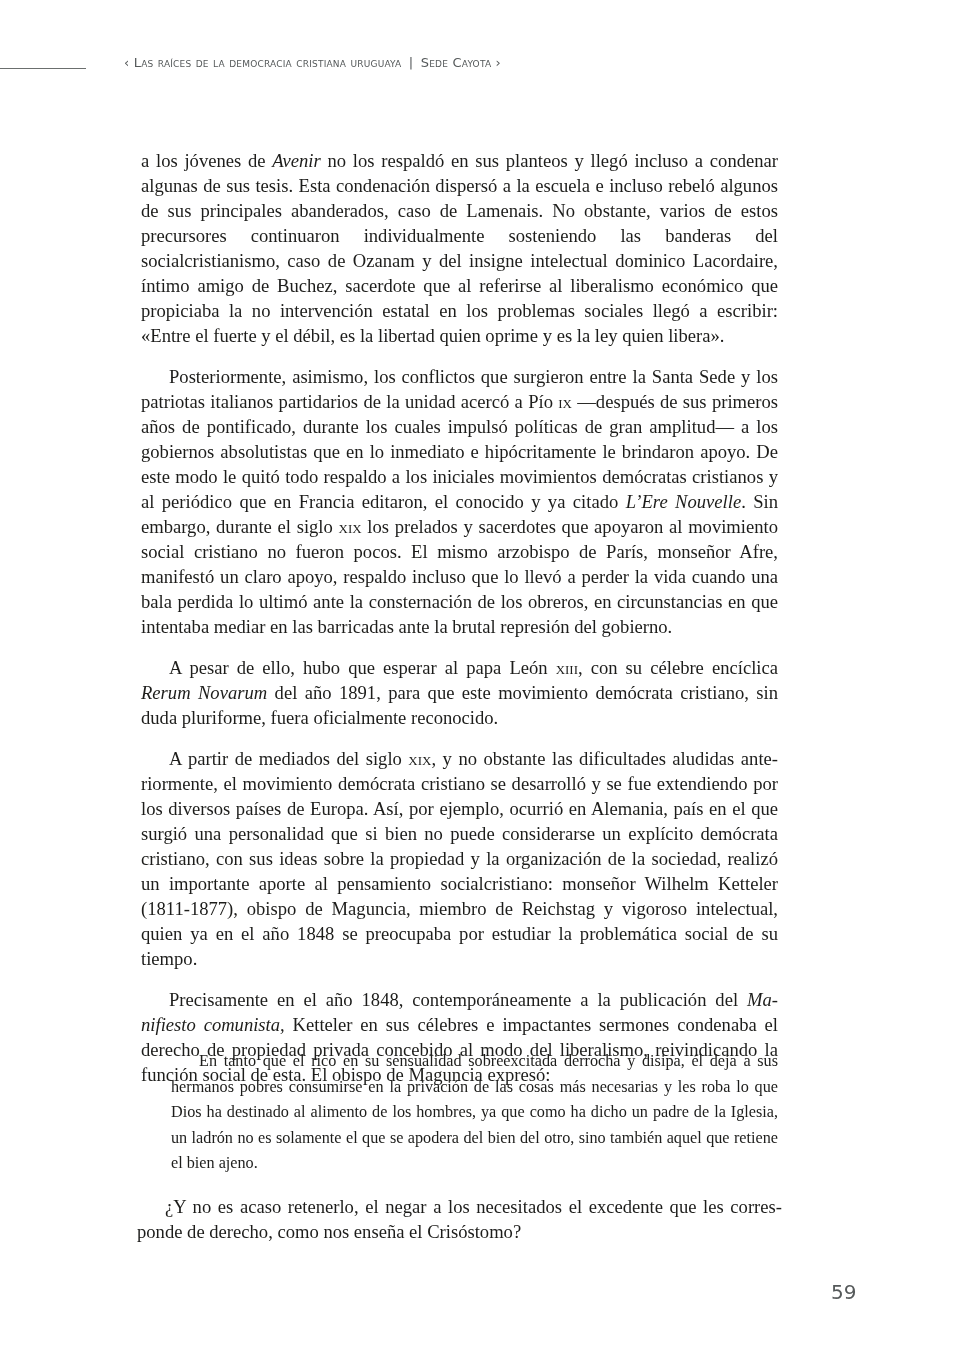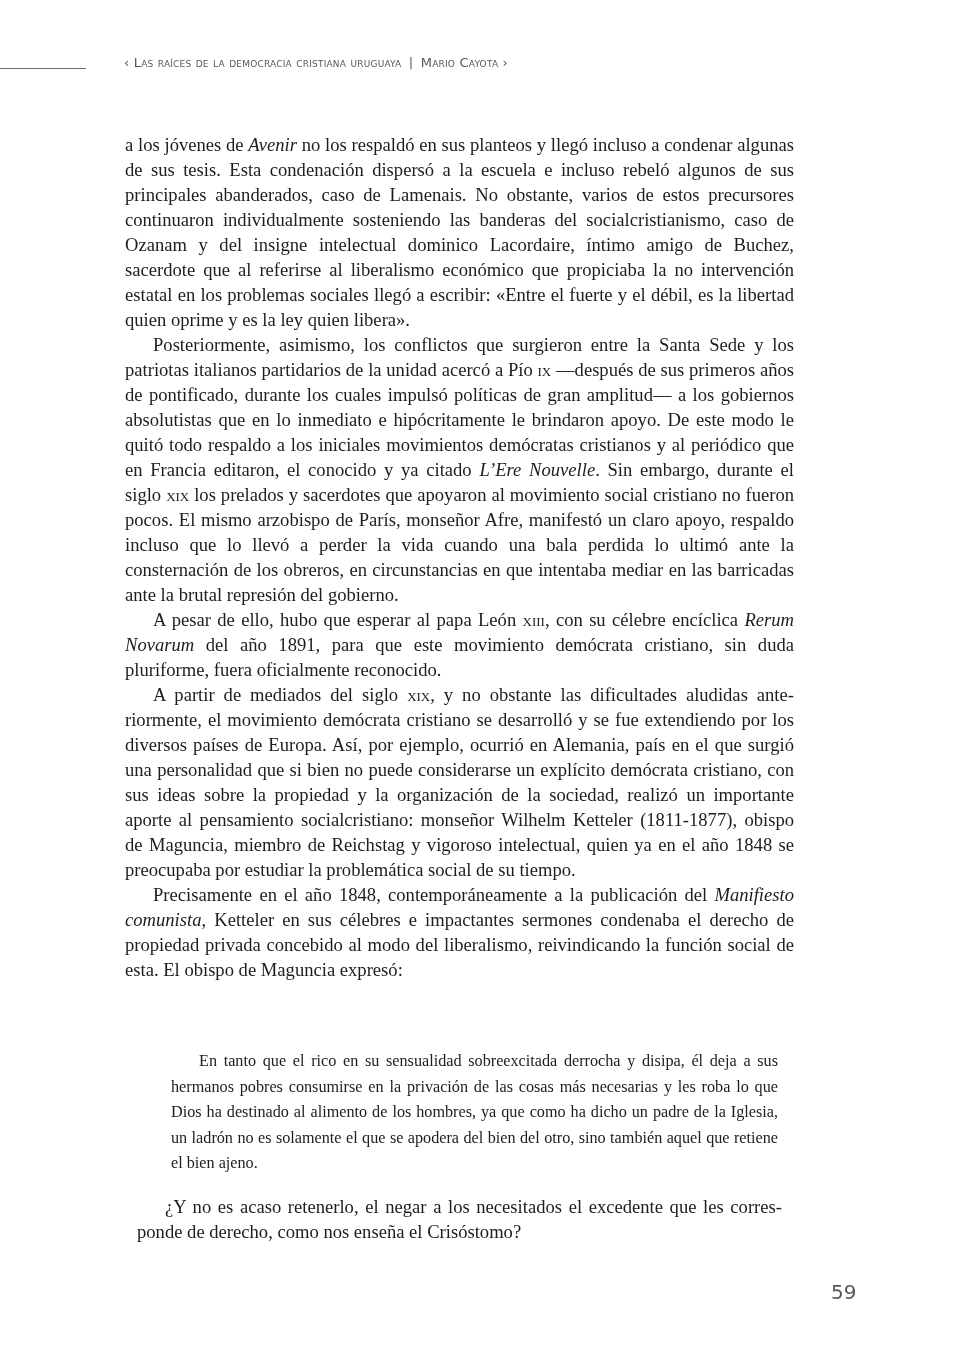--- a/index.html
+++ b/index.html
@@ -9,21 +9,21 @@
     position: absolute; left: 124px; top: 55px;
     font-family: "DejaVu Sans", sans-serif; font-size: 13px; color: #55595a;
     font-variant: small-caps; letter-spacing: 0.2px; white-space: nowrap;
   }
   .running-head .sep { margin: 0 3px; }
   .text {
     position: absolute; left: 125px; top: 132px; width: 669px;
     font-family: "Liberation Serif", serif; font-size: 18.6px; line-height: 25px;
     color: #1d1d1b; text-align: justify; hyphens: manual;
   }
-  .text p { margin: 0; text-indent: 28px; }
+  .text p { margin: 16px; text-indent: 28px; }
   .text p.first { text-indent: 0; }
   .quote {
     position: absolute; left: 155px; top: 1033px; width: 639px;
     font-family: "Liberation Serif", serif; font-size: 16.2px; line-height: 25.5px;
     color: #1d1d1b; text-align: justify;
   }
   .quote p { margin: 16px; text-indent: 28px; }
   .after {
     position: absolute; left: 125px; top: 1182px; width: 669px;
     font-family: "Liberation Serif", serif; font-size: 18.6px; line-height: 25px;
@@ -39,21 +39,21 @@
 </style>
 </head>
 <body>
 
 <div class="rule"></div>
 
 <div class="running-head">
   <span>‹</span>
   <span>Las raíces de la democracia cristiana uruguaya</span>
   <span class="sep">|</span>
-  <span>Mario Cayota</span>
+  <span>Sede Cayota</span>
   <span>›</span>
 </div>
 
 <div class="text">
   <p class="first"><span>a los jóvenes de </span><em>Avenir</em><span> no los respaldó en sus planteos y llegó incluso a conde­nar algunas de sus tesis. Esta condenación dispersó a la escuela e incluso rebeló algunos de sus principales abanderados, caso de Lamenais. No obstante, varios de estos precursores continuaron individualmente sosteniendo las banderas del socialcristianismo, caso de Ozanam y del insigne intelectual dominico Lacordaire, íntimo amigo de Buchez, sacerdote que al referirse al liberalismo económico que propiciaba la no intervención estatal en los problemas sociales llegó a escribir: «Entre el fuerte y el débil, es la libertad quien oprime y es la ley quien libera».</span></p>
   <p><span>Posteriormente, asimismo, los conflictos que surgieron entre la Santa Sede y los patriotas italianos partidarios de la unidad acercó a Pío </span><span class="sc">IX</span><span> —después de sus primeros años de pontificado, durante los cuales impulsó políticas de gran am­plitud— a los gobiernos absolutistas que en lo inmediato e hipócritamente le brindaron apoyo. De este modo le quitó todo respaldo a los iniciales movimientos demócratas cristianos y al periódico que en Francia editaron, el conocido y ya ci­tado </span><em>L’Ere Nouvelle</em><span>. Sin embargo, durante el siglo </span><span class="sc">XIX</span><span> los prelados y sacerdotes que apoyaron al movimiento social cristiano no fueron pocos. El mismo arzobispo de París, monseñor Afre, manifestó un claro apoyo, respaldo incluso que lo llevó a perder la vida cuando una bala perdida lo ultimó ante la consternación de los obreros, en circunstancias en que intentaba mediar en las barricadas ante la brutal represión del gobierno.</span></p>
   <p><span>A pesar de ello, hubo que esperar al papa León </span><span class="sc">XIII</span><span>, con su célebre encíclica </span><em>Rerum Novarum</em><span> del año 1891, para que este movimiento demócrata cristiano, sin duda pluriforme, fuera oficialmente reconocido.</span></p>
   <p><span>A partir de mediados del siglo </span><span class="sc">XIX</span><span>, y no obstante las dificultades aludidas ante­riormente, el movimiento demócrata cristiano se desarrolló y se fue extendiendo por los diversos países de Europa. Así, por ejemplo, ocurrió en Alemania, país en el que surgió una personalidad que si bien no puede considerarse un explícito demócrata cristiano, con sus ideas sobre la propiedad y la organización de la sociedad, realizó un importante aporte al pensamiento socialcristiano: monseñor Wilhelm Ketteler (1811-1877), obispo de Maguncia, miembro de Reichstag y vigoroso intelectual, quien ya en el año 1848 se preocupaba por estudiar la problemática social de su tiempo.</span></p>
   <p><span>Precisamente en el año 1848, contemporáneamente a la publicación del </span><em>Ma­nifiesto comunista,</em><span> Ketteler en sus célebres e impactantes sermones condenaba el derecho de propiedad privada concebido al modo del liberalismo, reivindicando la función social de esta. El obispo de Maguncia expresó:</span></p>
 </div>

